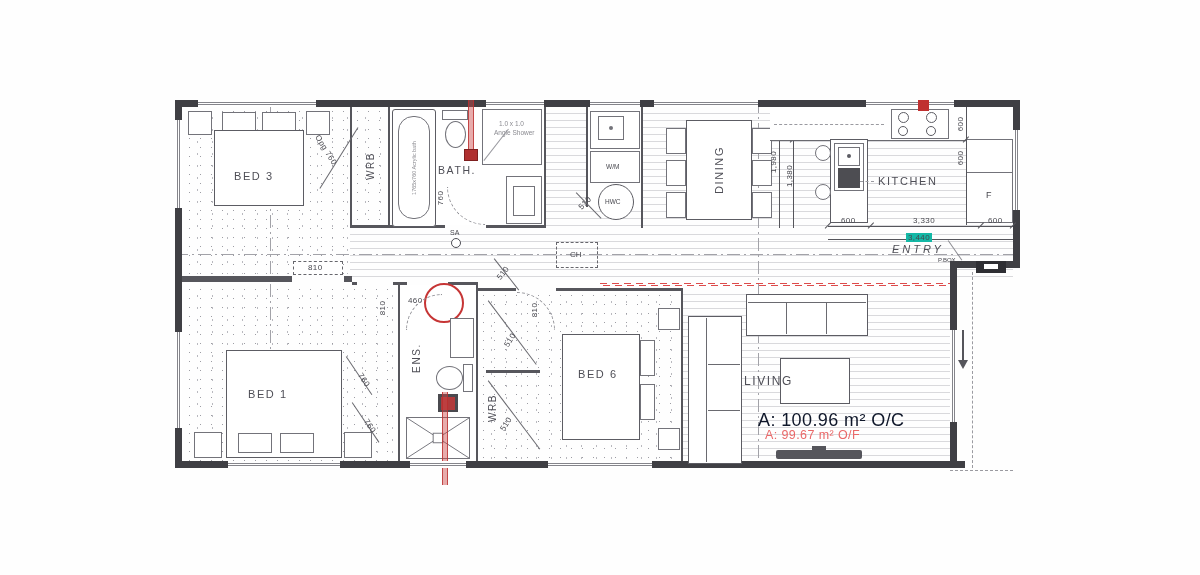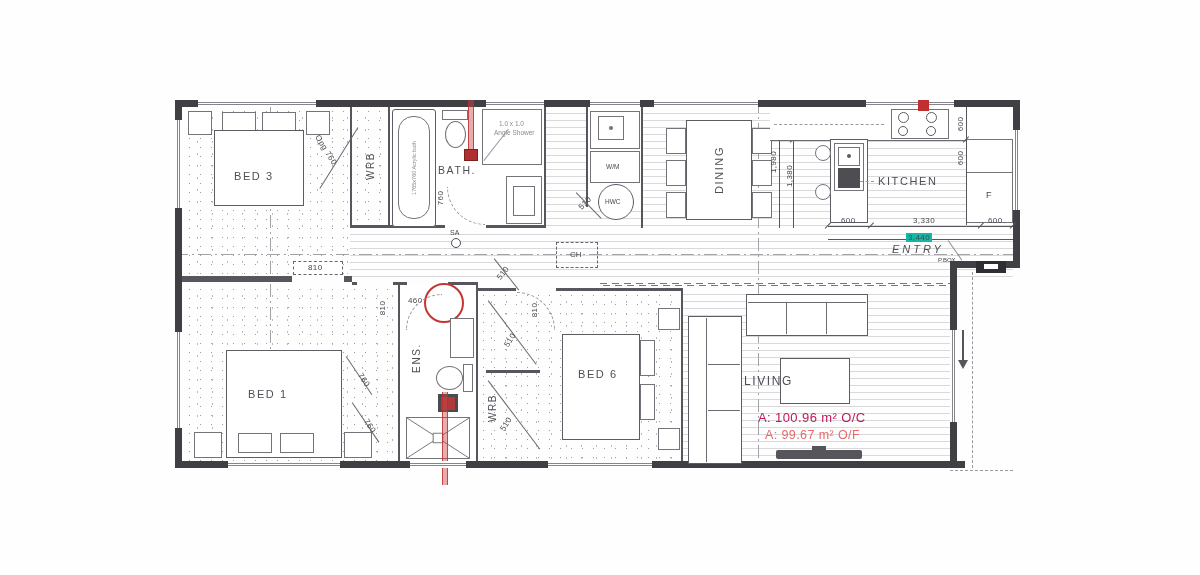--- a/index.html
+++ b/index.html
@@ -29,21 +29,21 @@
   .dashline-h{position:absolute;height:0;border-top:1px dashed #9a9aa0;}
   .cdash-v{position:absolute;width:1px;background-image:repeating-linear-gradient(180deg,#a2a2a8 0 13px,transparent 13px 17px,#a2a2a8 17px 19px,transparent 19px 23px);}
   .cdash-h{position:absolute;height:1px;background-image:repeating-linear-gradient(90deg,#a2a2a8 0 13px,transparent 13px 17px,#a2a2a8 17px 19px,transparent 19px 23px);}
   .dimline-h{position:absolute;height:1px;background:#55555b;}
   .dimline-v{position:absolute;width:1px;background:#55555b;}
   .tick{position:absolute;width:8px;height:1.3px;background:#55555b;transform:rotate(-45deg);}
   .arc{position:absolute;box-sizing:border-box;}
   
   .redline{position:absolute;background:rgba(205,70,70,.45);border-left:1px solid rgba(185,45,45,.8);border-right:1px solid rgba(185,45,45,.8);box-sizing:border-box;}
   .reddash{position:absolute;height:3px;background-image:repeating-linear-gradient(90deg,#dd4b4b 0 7px,transparent 7px 12px),repeating-linear-gradient(90deg,#dd4b4b 0 7px,transparent 7px 12px);background-size:100% 1.4px;background-position:0 0,3px 100%;background-repeat:no-repeat,no-repeat;}
-  .area-orange{position:absolute;font-size:13px;color:#be185d;letter-spacing:.4px;white-space:nowrap;text-align:right;}
+  .area-orange{position:absolute;font-size:18px;color:#0f172a;letter-spacing:.4px;white-space:nowrap;text-align:right;}
   .area-red{position:absolute;font-size:12.5px;color:#ea6868;letter-spacing:.4px;white-space:nowrap;}
   .circ{position:absolute;border-radius:50%;box-sizing:border-box;}
 </style>
 </head>
 <body>
 
 <div id="plan">
 
   <div class="carpet" style="left:184px;top:107px;width:166px;height:167px;"></div>
   <div class="carpet" style="left:352px;top:107px;width:36px;height:118px;"></div>

